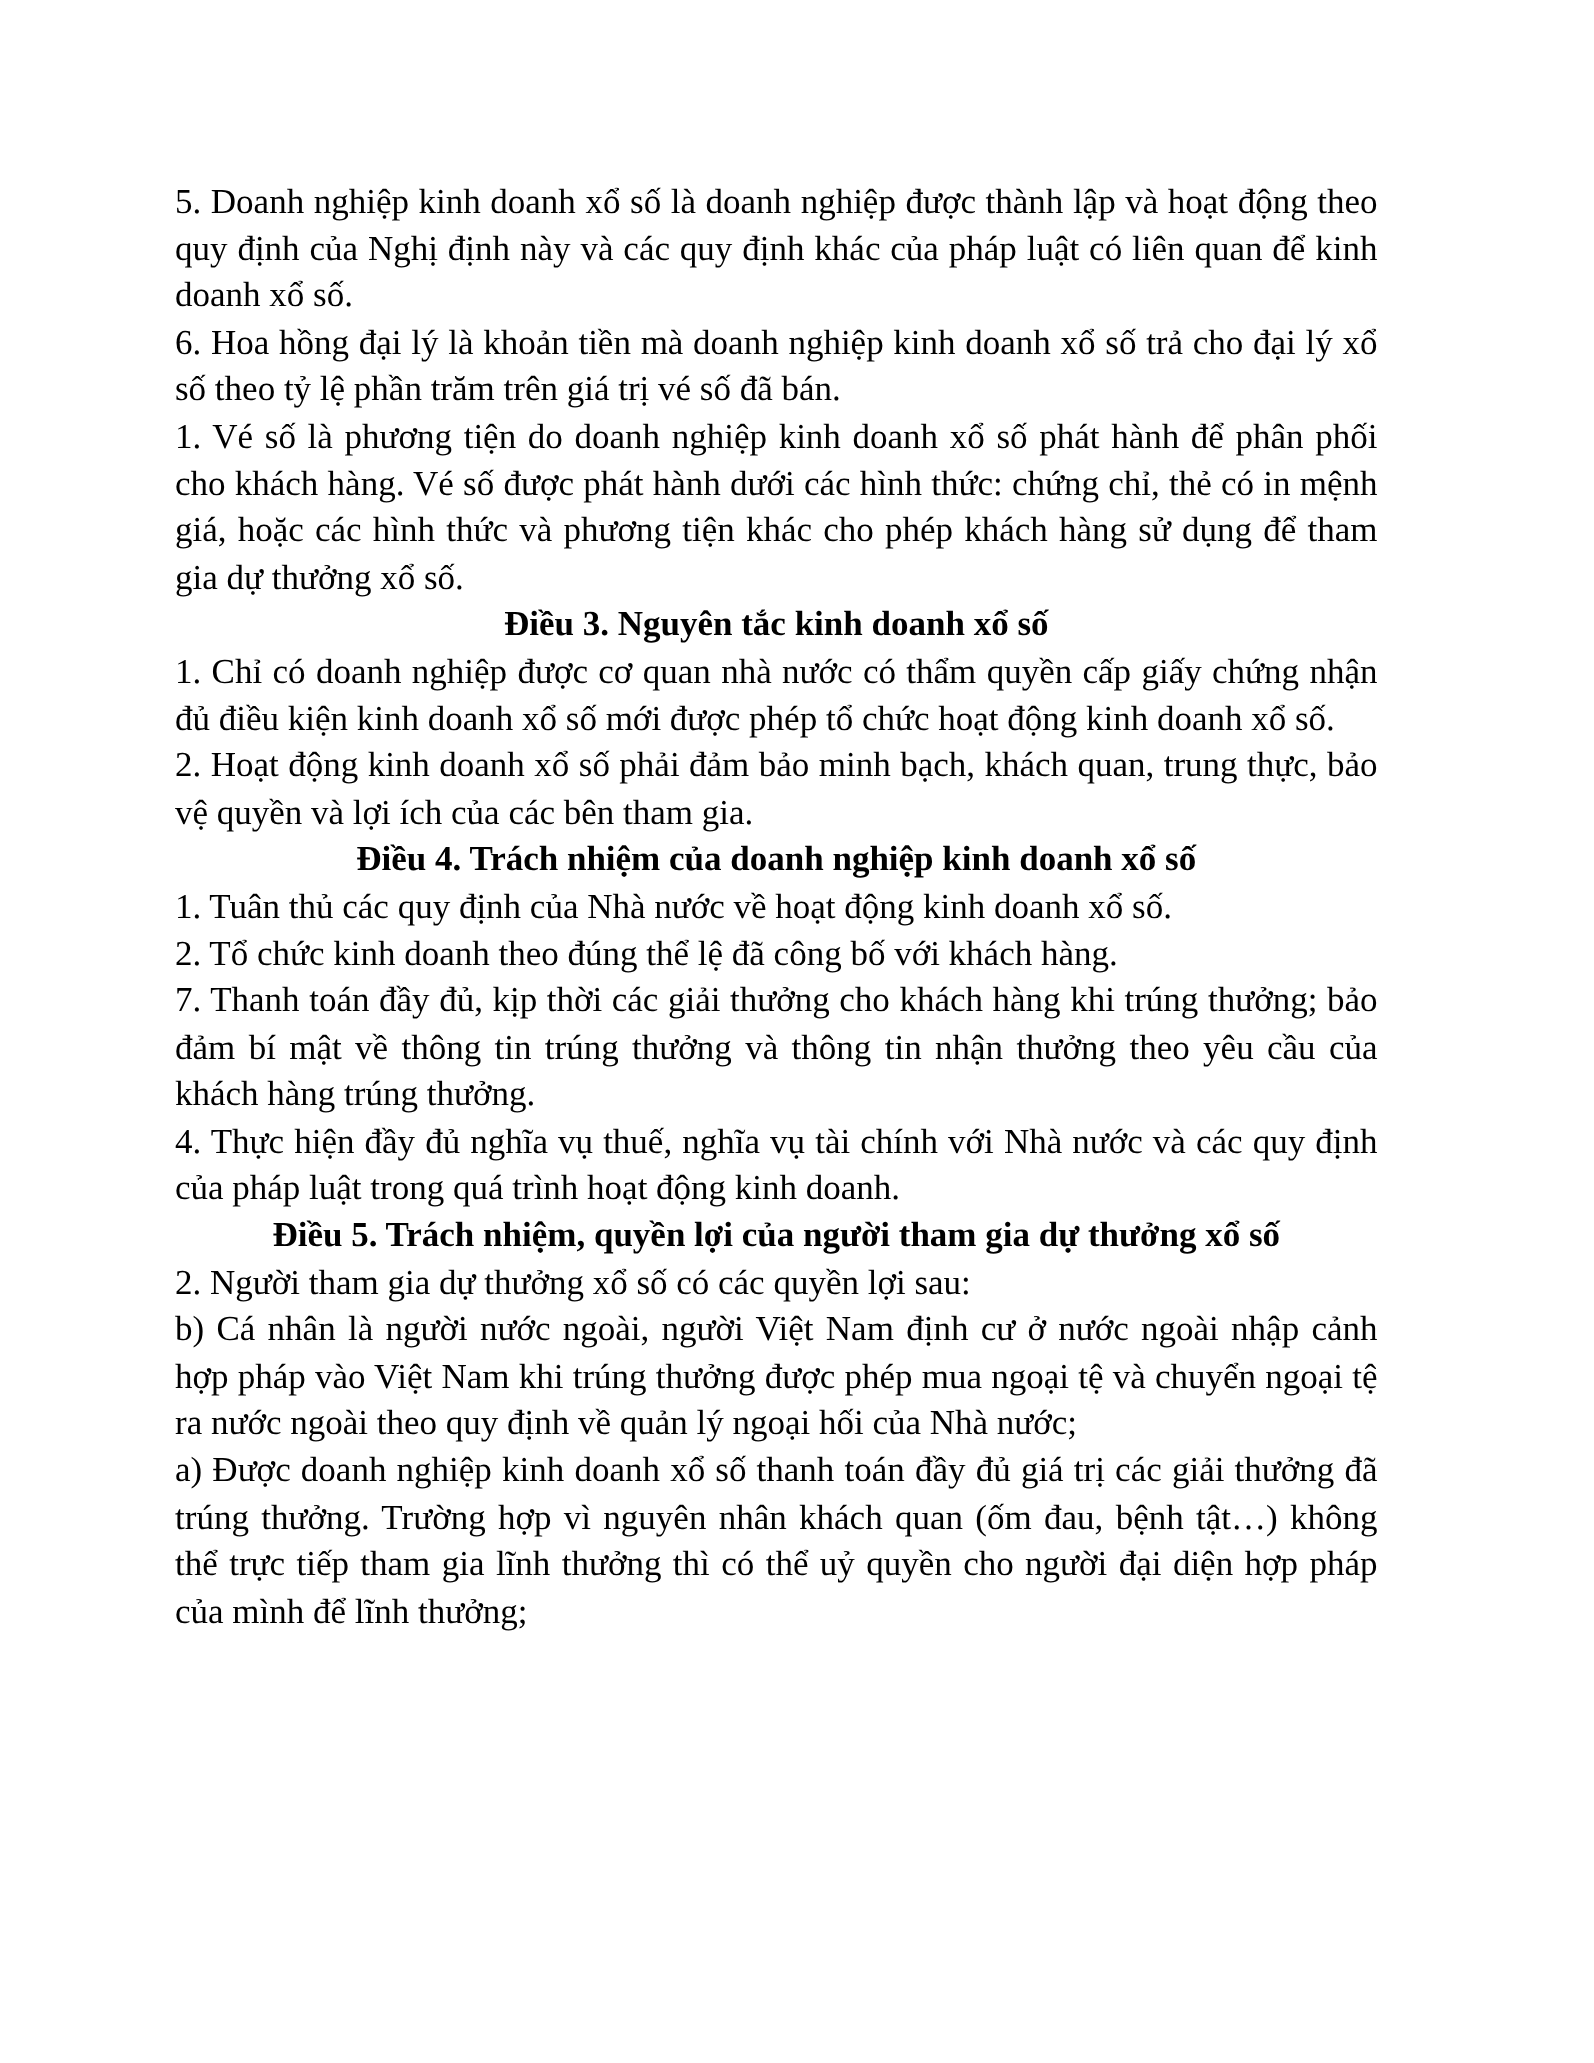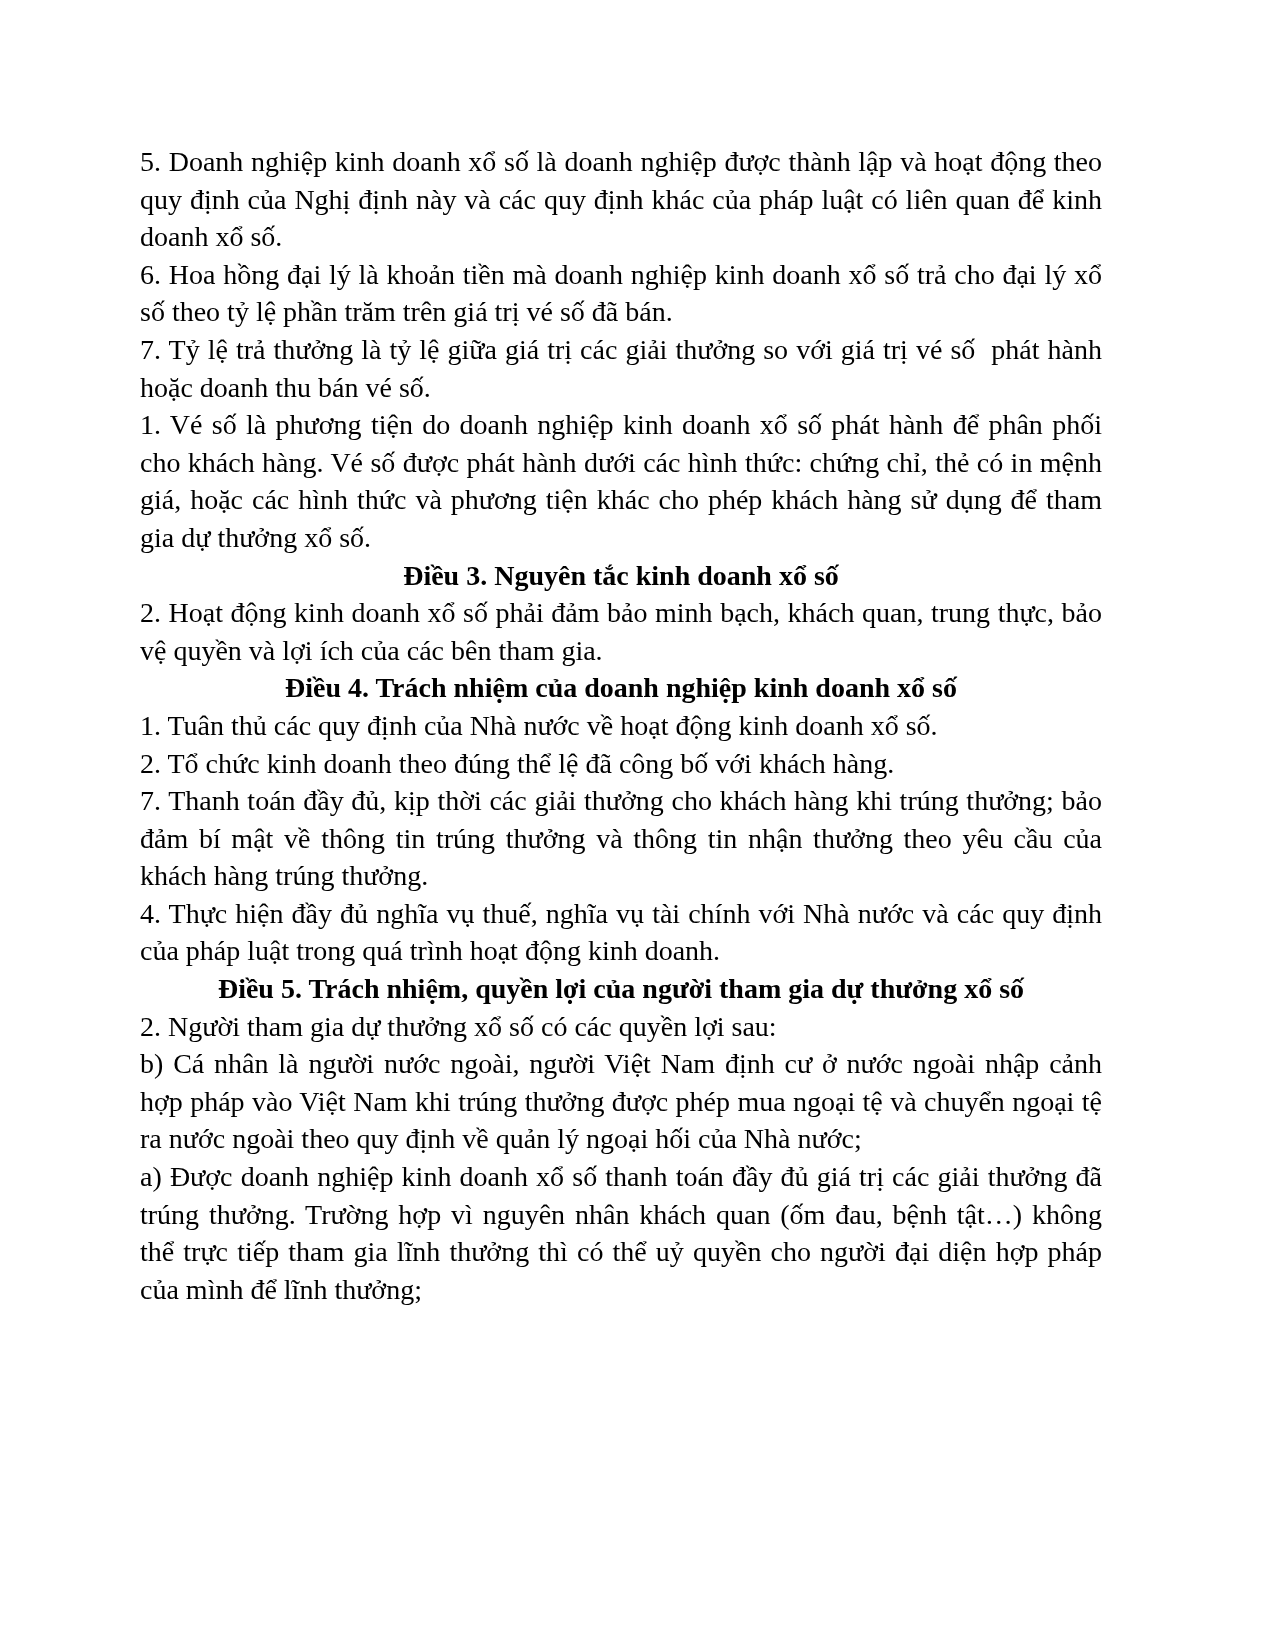--- a/index.html
+++ b/index.html
@@ -32,23 +32,23 @@
     text-align: center;
   }
 </style>
 </head>
 <body>
 
 <div class="page">
   <div class="content">
       <p class="body">5. Doanh nghiệp kinh doanh xổ số là doanh nghiệp được thành lập và hoạt động theo quy định của Nghị định này và các quy định khác của pháp luật có liên quan để kinh doanh xổ số.</p>
       <p class="body">6. Hoa hồng đại lý là khoản tiền mà doanh nghiệp kinh doanh xổ số trả cho đại lý xổ số theo tỷ lệ phần trăm trên giá trị vé số đã bán.</p>
-      <p class="body">7. Tỷ lệ trả thưởng là tỷ lệ giữa giá trị các giải thưởng so với giá trị vé số&nbsp; phát hành hoặc doanh thu bán vé số.</p>
       <p class="body">1. Vé số là phương tiện do doanh nghiệp kinh doanh xổ số phát hành để phân phối cho khách hàng. Vé số được phát hành dưới các hình thức: chứng chỉ, thẻ có in mệnh giá, hoặc các hình thức và phương tiện khác cho phép khách hàng sử dụng để tham gia dự thưởng xổ số.</p>
       <p class="heading">Điều 3. Nguyên tắc kinh doanh xổ số</p>
+      <p class="body">1. Chỉ có doanh nghiệp được cơ quan nhà nước có thẩm quyền cấp giấy chứng nhận đủ điều kiện kinh doanh xổ số mới được phép tổ chức hoạt động kinh doanh xổ số.</p>
       <p class="body">2. Hoạt động kinh doanh xổ số phải đảm bảo minh bạch, khách quan, trung thực, bảo vệ quyền và lợi ích của các bên tham gia.</p>
       <p class="heading">Điều 4. Trách nhiệm của doanh nghiệp kinh doanh xổ số</p>
       <p class="body">1. Tuân thủ các quy định của Nhà nước về hoạt động kinh doanh xổ số.</p>
       <p class="body">2. Tổ chức kinh doanh theo đúng thể lệ đã công bố với khách hàng.</p>
       <p class="body">7. Thanh toán đầy đủ, kịp thời các giải thưởng cho khách hàng khi trúng thưởng; bảo đảm bí mật về thông tin trúng thưởng và thông tin nhận thưởng theo yêu cầu của khách hàng trúng thưởng.</p>
       <p class="body">4. Thực hiện đầy đủ nghĩa vụ thuế, nghĩa vụ tài chính với Nhà nước và các quy định của pháp luật trong quá trình hoạt động kinh doanh.</p>
       <p class="heading">Điều 5. Trách nhiệm, quyền lợi của người tham gia dự thưởng xổ số</p>
       <p class="body">2. Người tham gia dự thưởng xổ số có các quyền lợi sau:</p>
       <p class="body">b) Cá nhân là người nước ngoài, người Việt Nam định cư ở nước ngoài nhập cảnh hợp pháp vào Việt Nam khi trúng thưởng được phép mua ngoại tệ và chuyển ngoại tệ ra nước ngoài theo quy định về quản lý ngoại hối của Nhà nước;</p>
       <p class="body">a) Được doanh nghiệp kinh doanh xổ số thanh toán đầy đủ giá trị các giải thưởng đã trúng thưởng. Trường hợp vì nguyên nhân khách quan (ốm đau, bệnh tật…) không thể trực tiếp tham gia lĩnh thưởng thì có thể uỷ quyền cho người đại diện hợp pháp của mình để lĩnh thưởng;</p>

